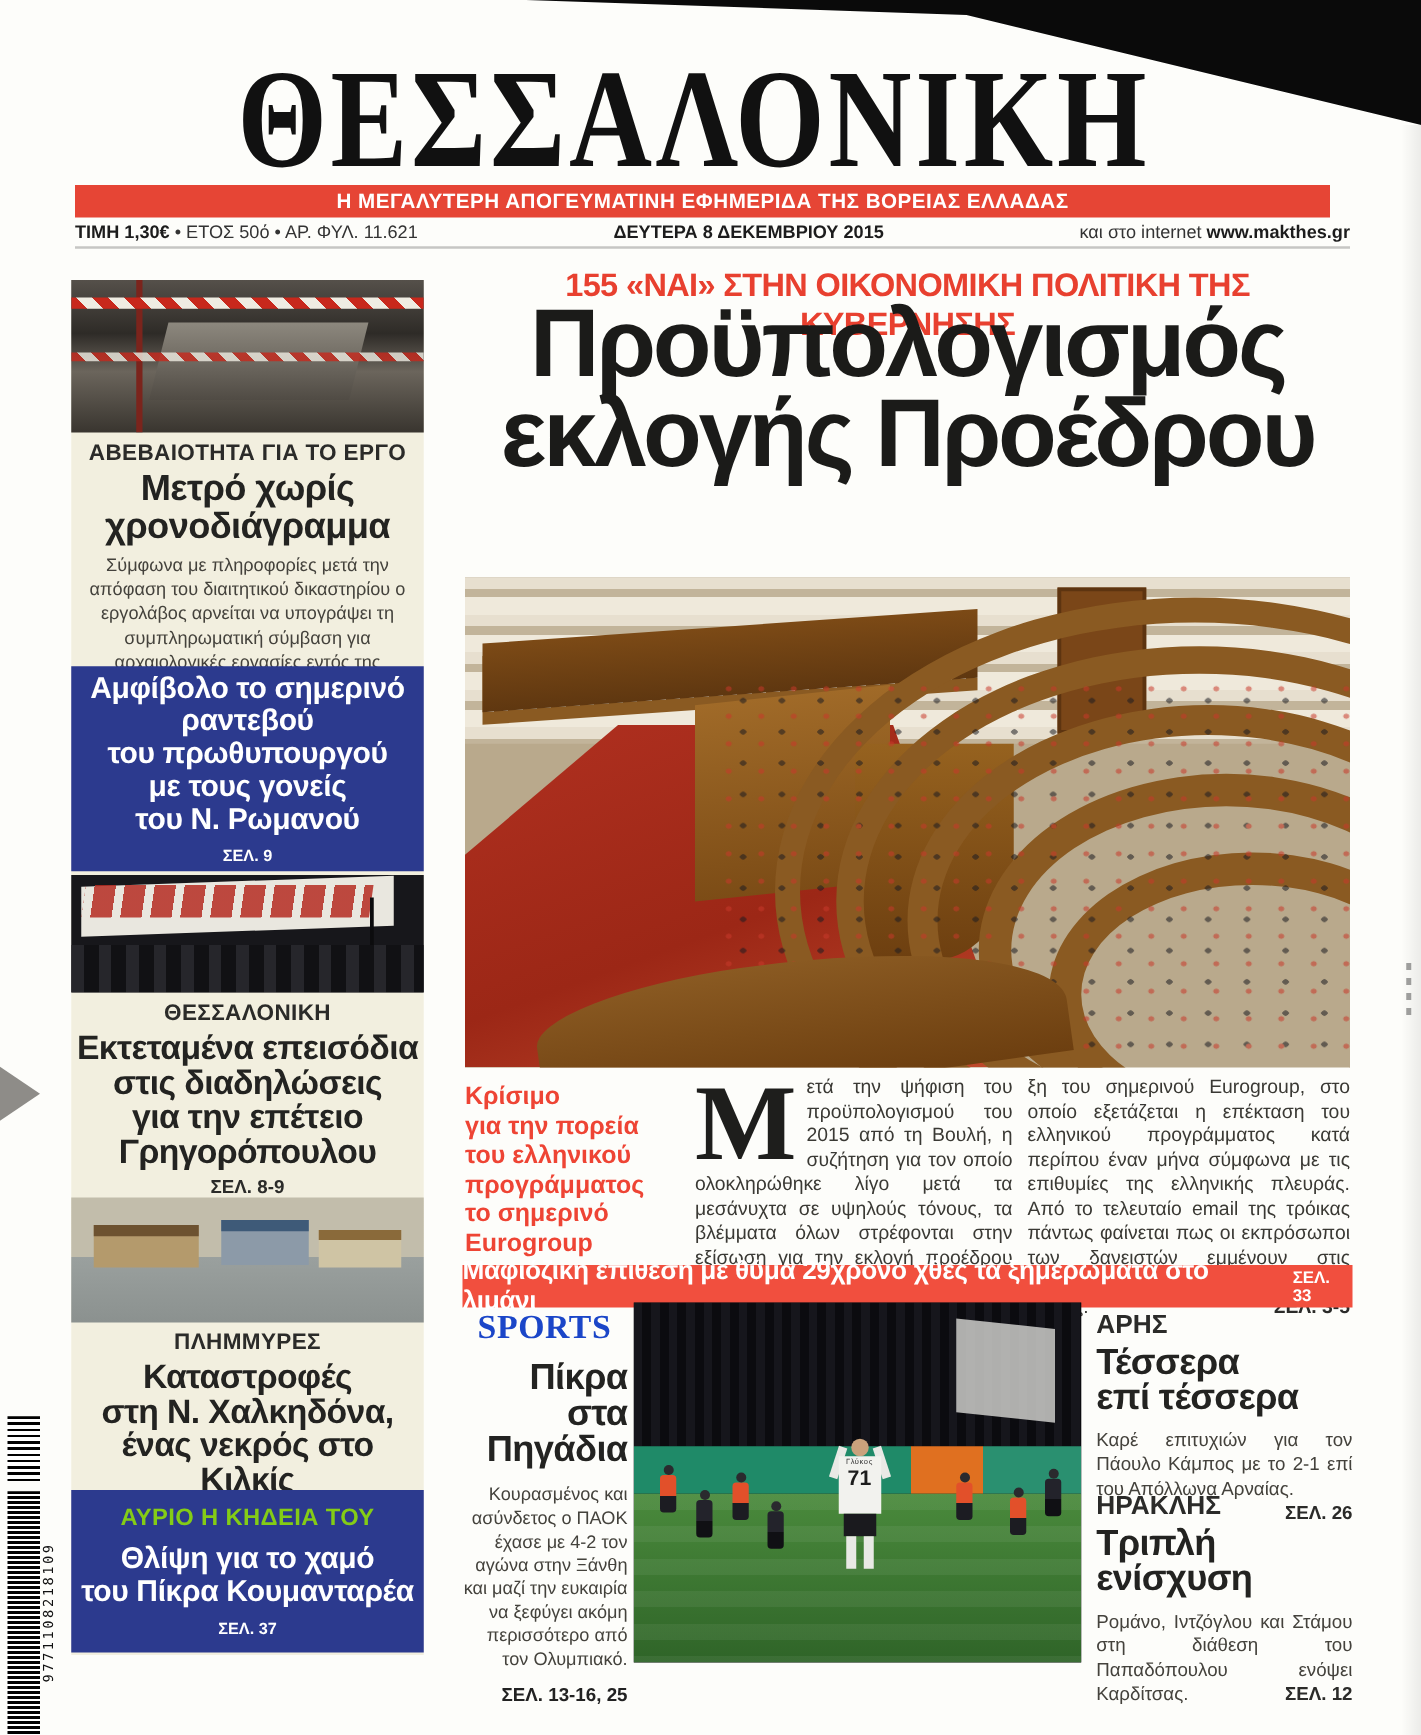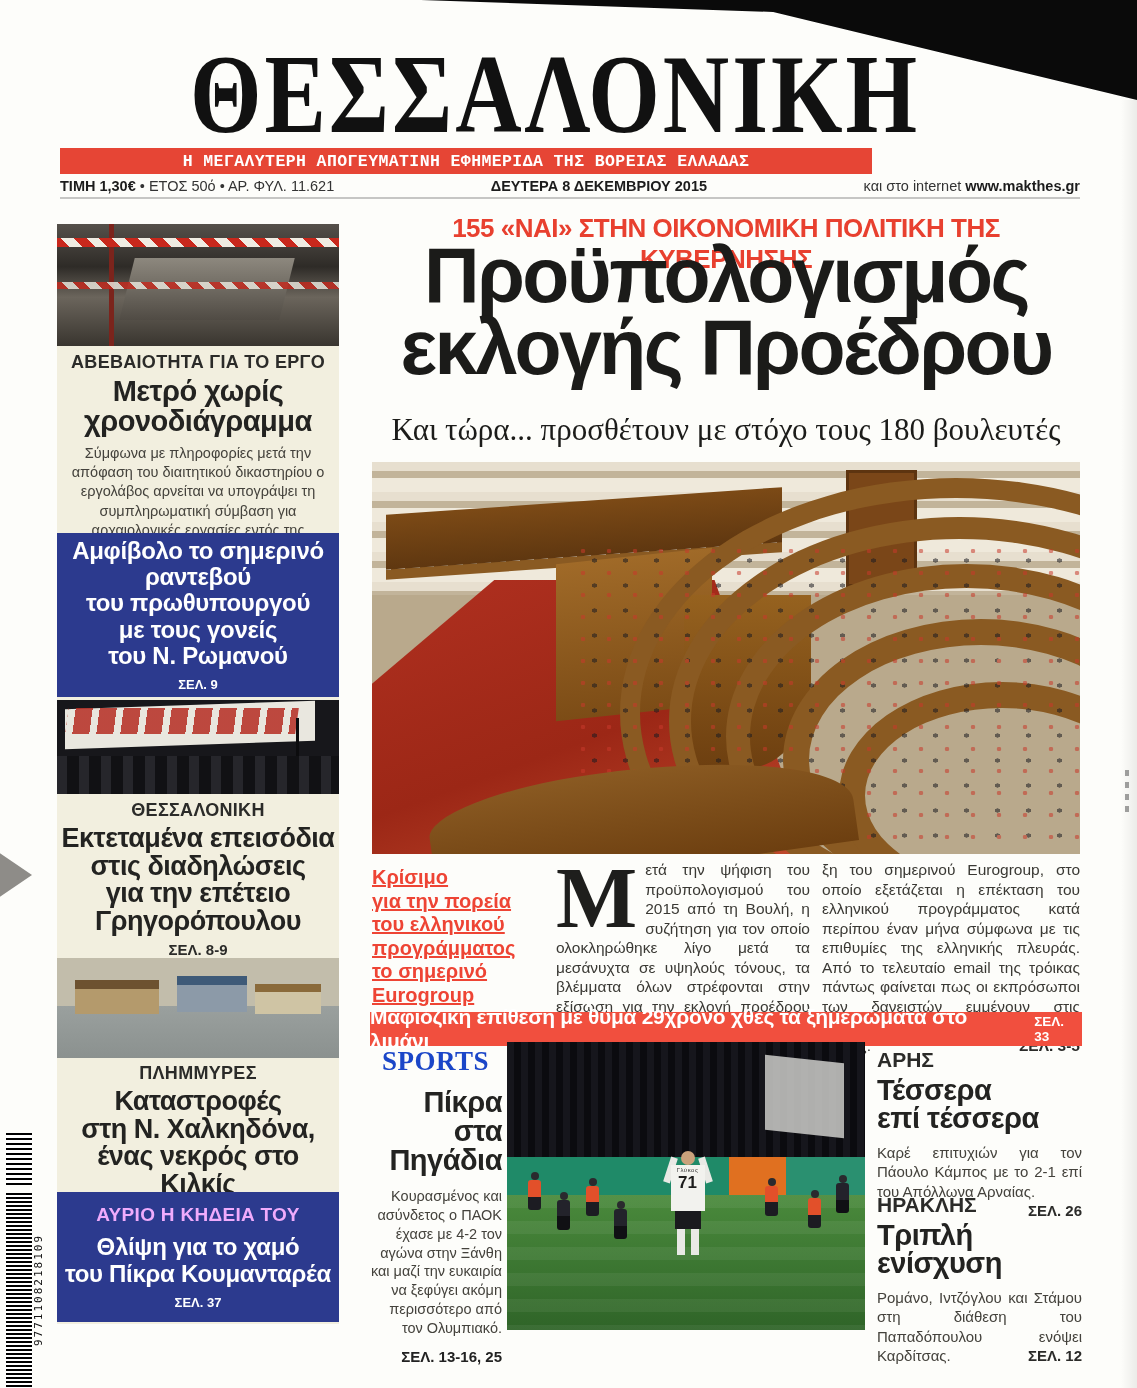--- a/index.html
+++ b/index.html
@@ -21,22 +21,22 @@
     border-top:23px solid transparent; border-bottom:23px solid transparent;
     border-left:34px solid #8e8c88; }
   .edge-dashes { right:8px; top:770px; width:4px; height:46px;
     background:repeating-linear-gradient(180deg,#555 0 6px, transparent 6px 12px); opacity:.55; }
 
   
   .masthead-title { left:115px; top:30px; width:880px; height:120px;
     font-family:"Liberation Serif", serif; font-weight:bold; font-size:92px;
     letter-spacing:3px; text-align:center; color:#111;
     transform:scaleY(1.22); transform-origin:top center; }
-  .tagline-bar { left:60px; top:148px; width:812px; height:26px; background:#e64535;
-    display:flex; align-items:center; justify-content:center;font-family:Liberation Mono, monospace; }
+  .tagline-bar { left:60px; top:148px; width:1004px; height:26px; background:#e64535;
+    display:flex; align-items:center; justify-content:center; }
   .tagline-bar span { color:#fff; font-weight:bold; font-size:16.5px; letter-spacing:.4px; }
   .info-row { left:60px; top:177px; width:1020px; height:22px;
     display:flex; justify-content:space-between; align-items:center;
     font-size:14.5px; color:#333; border-bottom:2px solid #c6c6c4; padding-bottom:3px; }
   .info-row .b { font-weight:bold; color:#1c1c1c; }
   .info-date { font-weight:bold; color:#1c1c1c; }
   .info-right .site { font-weight:bold; color:#1c1c1c; }
 
   
   .sidebar-bg { left:57px; top:224px; width:282px; height:1100px; background:#f2efdf; }
@@ -121,21 +121,21 @@
   .arc4 { right:-14%; top:40%; width:56%; height:72%; border-width:26px; border-color:#9c6c24; }
   .arc5 { right:-12%; top:56%; width:46%; height:58%; border-width:26px; border-color:#7a4a16; }
   .ph-parl .seats { position:absolute; right:0; top:20%; width:72%; height:80%; opacity:.55;
     background-image:radial-gradient(#c8392b 2.2px, transparent 2.6px),
                      radial-gradient(#1c1c22 2.4px, transparent 2.8px);
     background-size:26px 22px, 31px 25px; background-position:0 0, 9px 8px; }
   .ph-parl .bottombench { position:absolute; left:8%; bottom:-4%; width:60%; height:26%;
     background:linear-gradient(180deg,#8a5a22,#6d3f10); transform:rotate(-8deg); border-radius:40% 60% 0 0; }
 
   .standfirst { left:372px; top:866px; width:158px;
-    font-weight:bold; font-size:20px; line-height:1.18; color:#ee4434;text-decoration:underline; }
+    font-weight:bold; font-size:20px; line-height:1.18; color:#ee4434; }
   .lead-body { font-size:15.5px; line-height:1.26; color:#3a3934; text-align:justify; }
   .col1 { left:556px; top:860px; width:254px; }
   .col2 { left:822px; top:860px; width:258px; }
   .dropcap { float:left; font-family:"Liberation Serif", serif; font-weight:bold;
     font-size:86px; line-height:.72; padding:8px 8px 0 0; color:#1e1e1c; }
   .lead-pageref { font-weight:bold; color:#2b2b29; float:right; }
 
   .crime-strip { left:370px; top:1012px; width:712px; height:34px; background:#f14f3e;
     display:flex; align-items:center; justify-content:center; gap:14px; }
   .crime-strip .t { color:#fff; font-weight:bold; font-size:21px; letter-spacing:-.3px; }
@@ -250,36 +250,35 @@
   </div>
   <div class="abs side-art" style="top:1063px;">
     <div class="kicker-sm">ΠΛΗΜΜΥΡΕΣ</div>
     <div class="title-side pre" style="margin-top:4px;">Καταστροφές
 στη Ν. Χαλκηδόνα,
 ένας νεκρός στο Κιλκίς</div>
     <div class="pageref" style="margin-top:7px;">ΣΕΛ. 33</div>
   </div>
 
   <div class="abs bluebox" style="top:1192px; height:130px;">
-    <div class="kicker-sm" style="color:#f0abfc; font-size:19px;">ΑΥΡΙΟ Η ΚΗΔΕΙΑ ΤΟΥ</div>
+    <div class="kicker-sm" style="color:#84cc16; font-size:19px;">ΑΥΡΙΟ Η ΚΗΔΕΙΑ ΤΟΥ</div>
     <div class="t pre">Θλίψη για το χαμό
 του Πίκρα Κουμανταρέα</div>
     <div class="p">ΣΕΛ. 37</div>
   </div>
 
   <div class="abs barcode">
     <div class="bars1"></div>
     <div class="bars2"></div>
     <div class="num">9771108218109</div>
   </div>
 
   <div class="abs lead-kicker">155 «ΝΑΙ» ΣΤΗΝ ΟΙΚΟΝΟΜΙΚΗ ΠΟΛΙΤΙΚΗ ΤΗΣ ΚΥΒΕΡΝΗΣΗΣ</div>
   <div class="abs lead-headline pre">Προϋπολογισμός
 εκλογής Προέδρου</div>
-  <div class="abs lead-subhead">Και τώρα... προσθέτουν με στόχο τους 180 βουλευτές</div>
 
   <div class="photo ph-parl">
     <div class="wall"></div>
     <div class="door"></div>
     <div class="topbench"></div>
     <div class="carpet"></div>
     <div class="tribune"></div>
     <div class="tribune2"></div>
     <div class="arc arc1"></div>
     <div class="arc arc2"></div>

